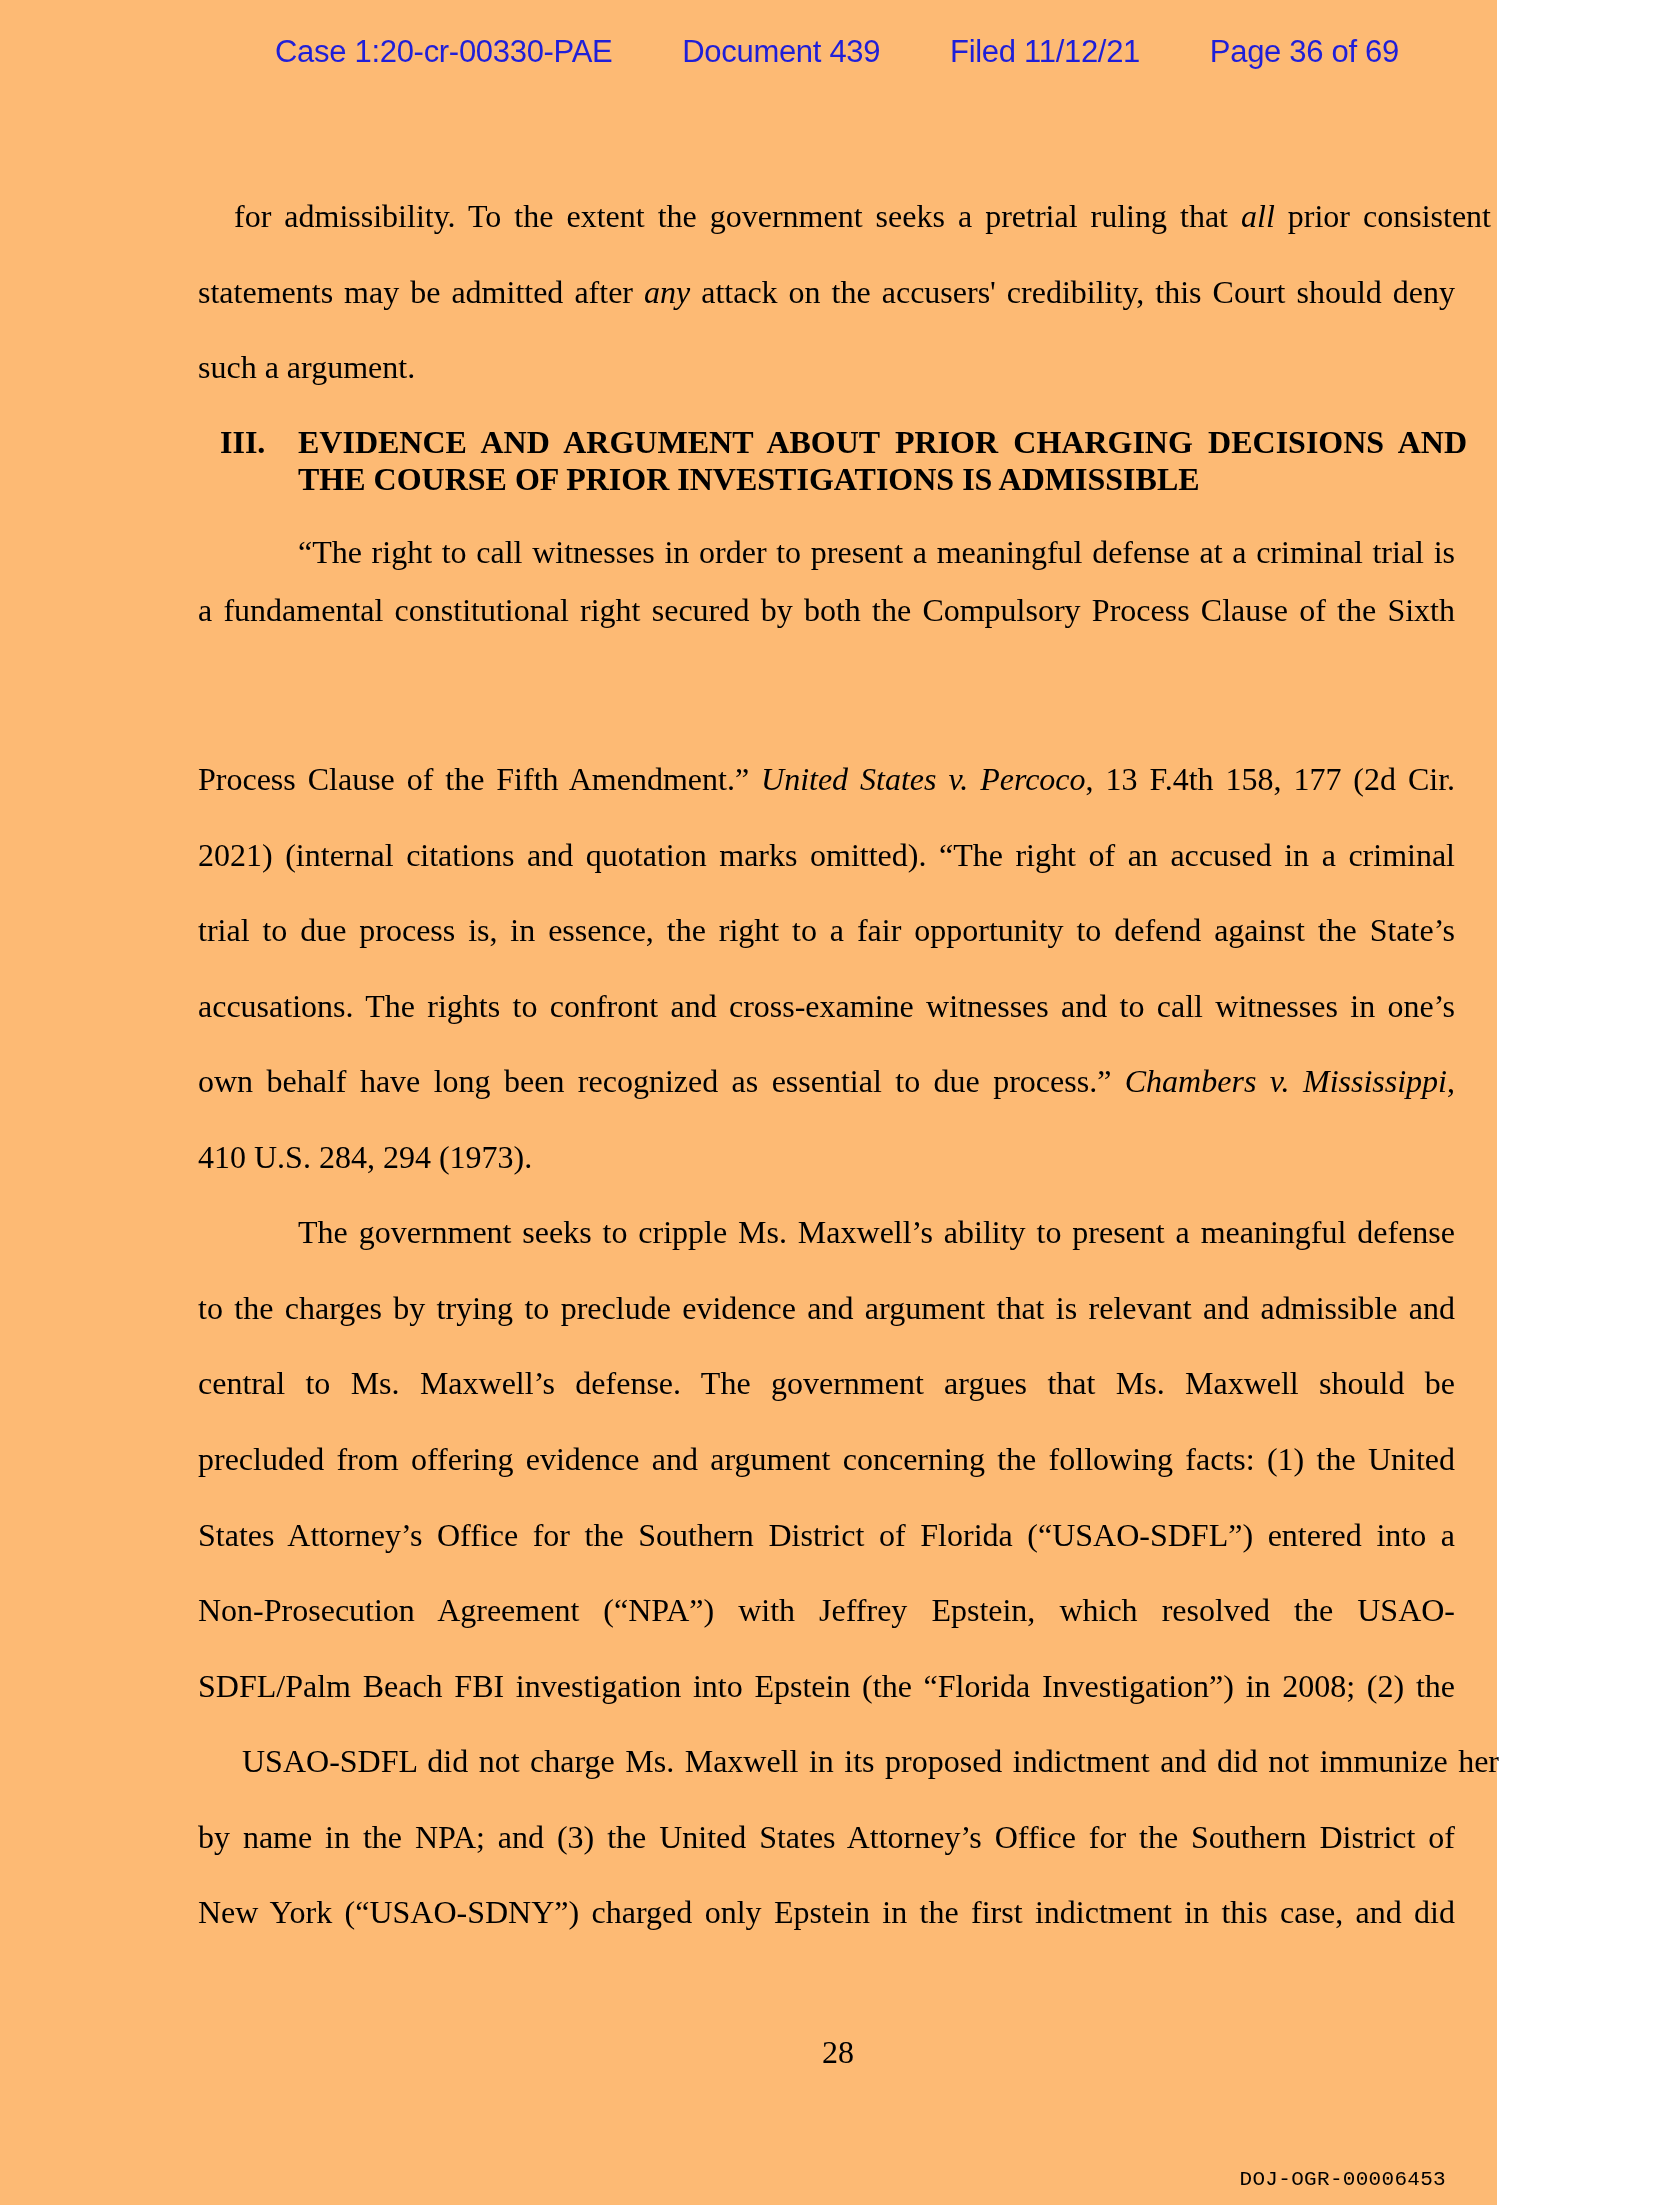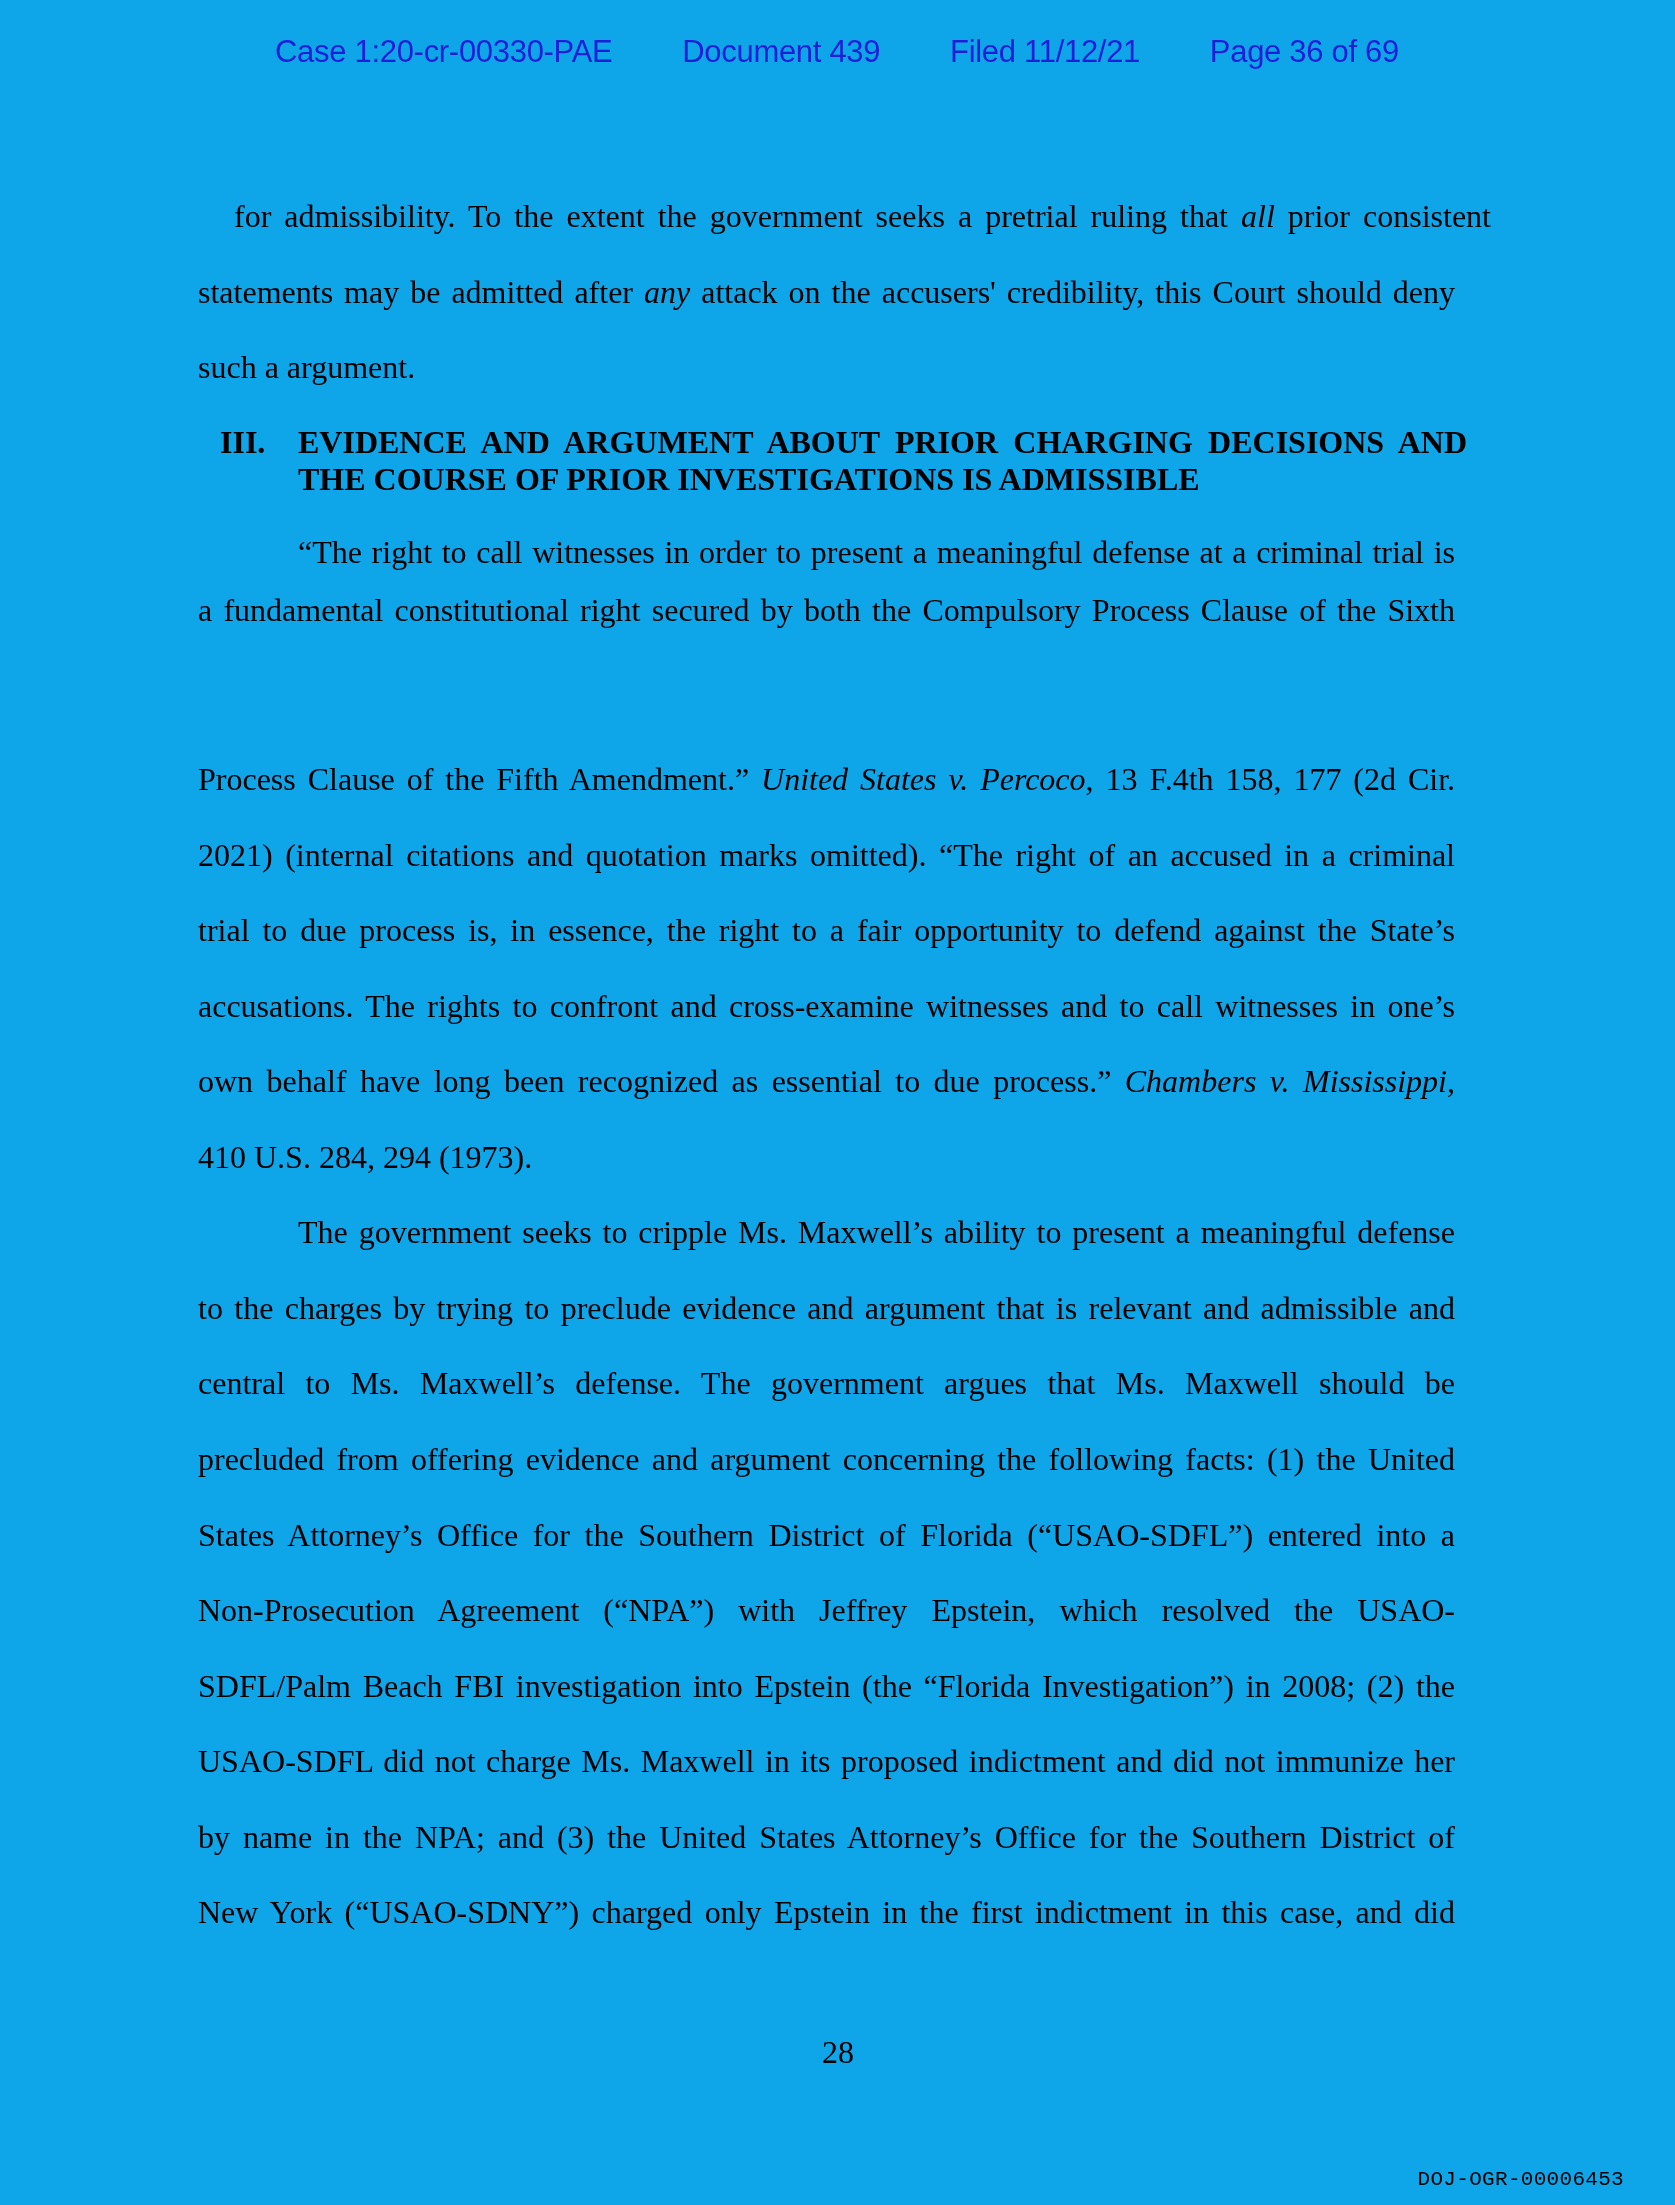--- a/index.html
+++ b/index.html
@@ -1,17 +1,17 @@
 <!DOCTYPE html>
 <html style="font-size:10.5px"><head>
   <meta charset="utf-8">
   <style>
     html, body { margin: 0; padding: 0; background: #ffffff; }
     body { width: 1675px; height: 2205px; position: relative; overflow: hidden; }
-    .page { position: absolute; left: 0; top: 0; width: 1675px; height: 2205px; background: #0ea5e9; }
+    .page { position: absolute; left: 0; top: 0; width: 1497px; height: 2205px; background: #fdba74; }
 
     .ecf-header {
       position: absolute; top: 34px; left: 275px; width: 1124px; height: 37px;
       display: flex; justify-content: space-between; align-items: baseline;
       font-family: "Liberation Sans", sans-serif; font-size: 31px; color: #1f1fd8;
       white-space: nowrap; letter-spacing: -0.3px;
     }
     .ecf-header span { display: inline-block; }
 
     .line {
@@ -84,20 +84,20 @@
   </div>
   <div class="line last" style="top:1138px;"><span>410 U.S. 284, 294 (1973).</span></div>
 
   <div class="line indent" style="top:1213px;">The government seeks to cripple Ms. Maxwell’s ability to present a meaningful defense</div>
   <div class="line" style="top:1289px;">to the charges by trying to preclude evidence and argument that is relevant and admissible and</div>
   <div class="line" style="top:1364px;">central to Ms. Maxwell’s defense.  The government argues that Ms. Maxwell should be</div>
   <div class="line" style="top:1440px;">precluded from offering evidence and argument concerning the following facts: (1) the United</div>
   <div class="line" style="top:1516px;">States Attorney’s Office for the Southern District of Florida (“USAO-SDFL”) entered into a</div>
   <div class="line" style="top:1591px;">Non-Prosecution Agreement (“NPA”) with Jeffrey Epstein, which resolved the USAO-</div>
   <div class="line" style="top:1667px;">SDFL/Palm Beach FBI investigation into Epstein (the “Florida Investigation”) in 2008; (2) the</div>
-  <div class="line" style="top:1742px;">USAO-SDFL did not charge Ms. Maxwell in its proposed indictment and did not immunize her</div>
+  <div class="line" style="top:1742px;margin-left:44px;">USAO-SDFL did not charge Ms. Maxwell in its proposed indictment and did not immunize her</div>
   <div class="line" style="top:1818px;">by name in the NPA; and (3) the United States Attorney’s Office for the Southern District of</div>
   <div class="line" style="top:1893px;">New York (“USAO-SDNY”) charged only Epstein in the first indictment in this case, and did</div>
 
   <div class="page-number">28</div>
   <div class="bates">DOJ-OGR-00006453</div>
 </div>
 
 
 </body></html>

